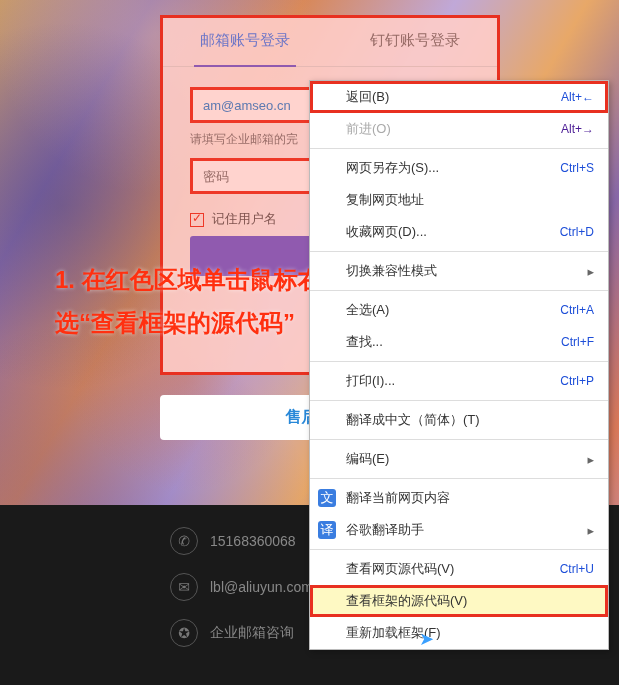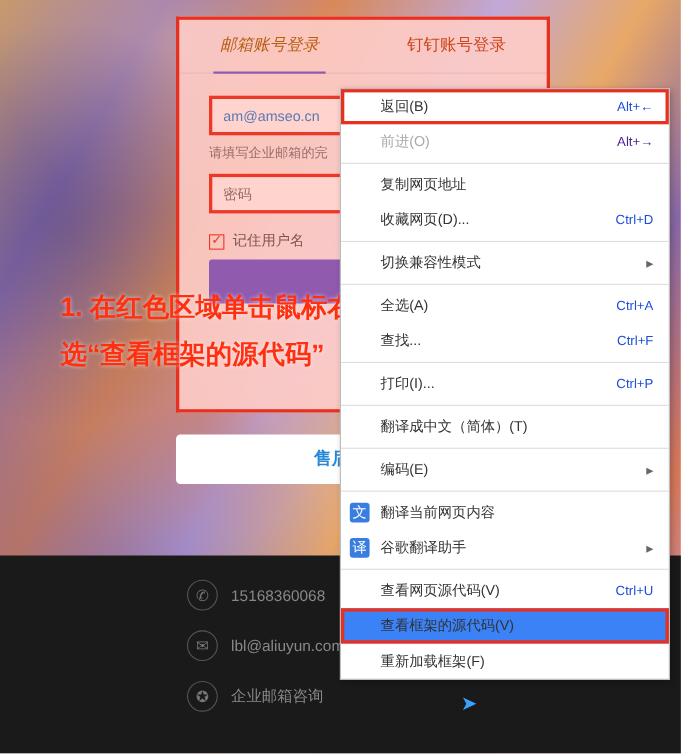--- a/index.html
+++ b/index.html
@@ -10,43 +10,43 @@
   radial-gradient(circle at 30% 55%,rgba(200,100,70,.35) 0%,transparent 20%),
   radial-gradient(circle at 15% 80%,rgba(80,60,150,.45) 0%,transparent 30%),
   radial-gradient(circle at 25% 5%,rgba(240,200,180,.4) 0%,transparent 20%); }
 .footer-dark { position:absolute; left:0; right:0; bottom:0; height:180px; background:#1a1a1a; }
 .footer-info { position:absolute; left:170px; bottom:20px; color:#888; font-size:14px; }
 .footer-row { display:flex; align-items:center; gap:12px; margin:18px 0; }
 .circ-icon { width:28px; height:28px; border:1px solid #555; border-radius:50%; display:flex; align-items:center; justify-content:center; font-size:14px; color:#777; }
 .login-box { position:absolute; left:160px; top:15px; width:340px; height:360px; background:rgba(255,255,255,.85); border-radius:4px; }
 .login-box::after { content:""; position:absolute; inset:0; background:rgba(255,80,60,.25); pointer-events:none; border:3px solid #e83020; }
 .tabs { display:flex; border-bottom:1px solid #ddd; }
-.tab { flex:1; text-align:center; padding:16px 0; font-size:15px; color:#c2410c; position:relative; }
-.tab.active { color:#a16207;font-style:italic; }
+.tab { flex:1; text-align:center; padding:16px 0; font-size:15px; color:#737373; position:relative; }
+.tab.active { color:#3b82f6; }
 .tab.active::after { content:""; position:absolute; left:20%; right:20%; bottom:-1px; height:2px; background:#6b5ed6; }
 .form { padding:20px 30px; }
 .field { width:100%; height:36px; border:1px solid #ccc; background:#fff; padding:0 10px; margin-bottom:8px; font-size:13px; color:#2888d8; }
 .hint { font-size:12px; color:#777; margin-bottom:10px; }
 .field-hl { border:3px solid #e83020; }
 .chk-row { font-size:13px; color:#555; margin:8px 0; }
 .chk { width:14px; height:14px; border:1px solid #e83020; display:inline-block; vertical-align:middle; position:relative; margin-right:4px; }
 .chk::after { content:"✓"; color:#e83020; position:absolute; left:1px; top:-3px; font-size:12px; }
 .login-btn { width:100%; height:40px; background:#6b5ed6; border-radius:3px; margin-top:6px; }
 .hotline { position:absolute; left:160px; top:395px; width:340px; background:#fff; border-radius:4px; padding:12px; text-align:center; font-size:16px; color:#2888d8; font-weight:bold; }
 .overlay-text { position:absolute; left:55px; top:258px; width:450px; font-size:24px; font-weight:bold; color:#ff3010; text-shadow:0 0 4px rgba(255,255,255,.6); line-height:1.8; }
 .ctx-menu { position:absolute; right:10px; top:80px; width:300px; background:#fff; border:1px solid #bbb; box-shadow:2px 2px 6px rgba(0,0,0,.25); font-size:13px; color:#333; }
 .mi { display:flex; align-items:center; justify-content:space-between; padding:7px 14px 7px 36px; position:relative; }
 .mi.disabled { color:#aaa; }
 .mi .sc { color:#1d4ed8; font-size:12px; }
 .mi.disabled .sc { color:#4c1d95; }
 .mi.hl { border:3px solid #e83020; padding:4px 11px 4px 33px; }
 .mi .pre-icon { position:absolute; left:8px; width:18px; height:18px; font-size:13px; display:flex; align-items:center; justify-content:center; border-radius:3px; }
 .sep { height:1px; background:#ddd; margin:3px 0; }
 .sub-arrow::after { content:"▸"; color:#666; margin-left:6px; }
-.mi.hl-hover { background:#3b82f6; }
+.mi.hl-hover { background:#fef9c3; }
 .cursor { position:absolute; right:185px; bottom:35px; color:#3aa0ff; font-size:18px; }
 </style>
 </head>
 <body>
 
 <div class="bg"></div>
 <div class="footer-dark"></div>
 
 <div class="footer-info">
   <div class="footer-row">
@@ -89,20 +89,24 @@
 <div class="ctx-menu">
   <div class="mi hl">
       <span>返回(B)</span>
       <span class="sc">Alt+←</span>
     </div>
   <div class="mi disabled">
       <span>前进(O)</span>
       <span class="sc">Alt+→</span>
     </div>
   <div class="sep"></div>
+  <div class="mi">
+      <span>网页另存为(S)...</span>
+      <span class="sc">Ctrl+S</span>
+    </div>
   <div class="mi">
       <span>复制网页地址</span>
     </div>
   <div class="mi">
       <span>收藏网页(D)...</span>
       <span class="sc">Ctrl+D</span>
     </div>
   <div class="sep"></div>
   <div class="mi">
       <span>切换兼容性模式</span>

